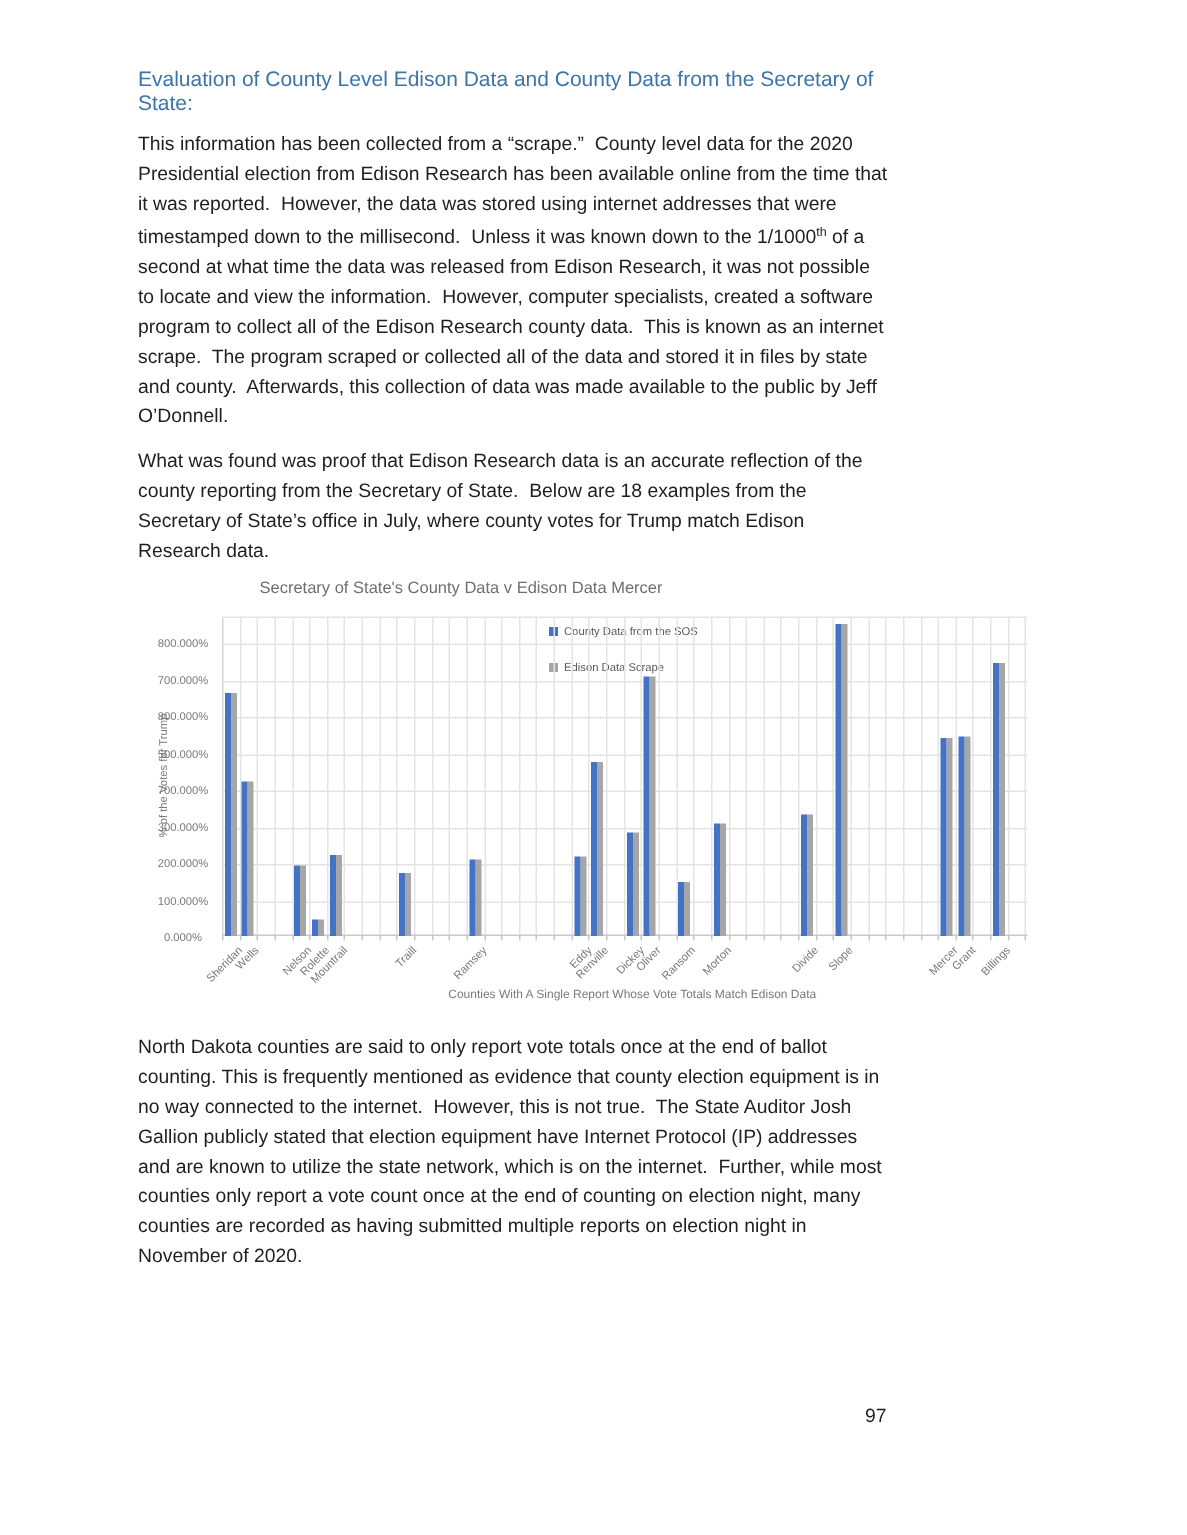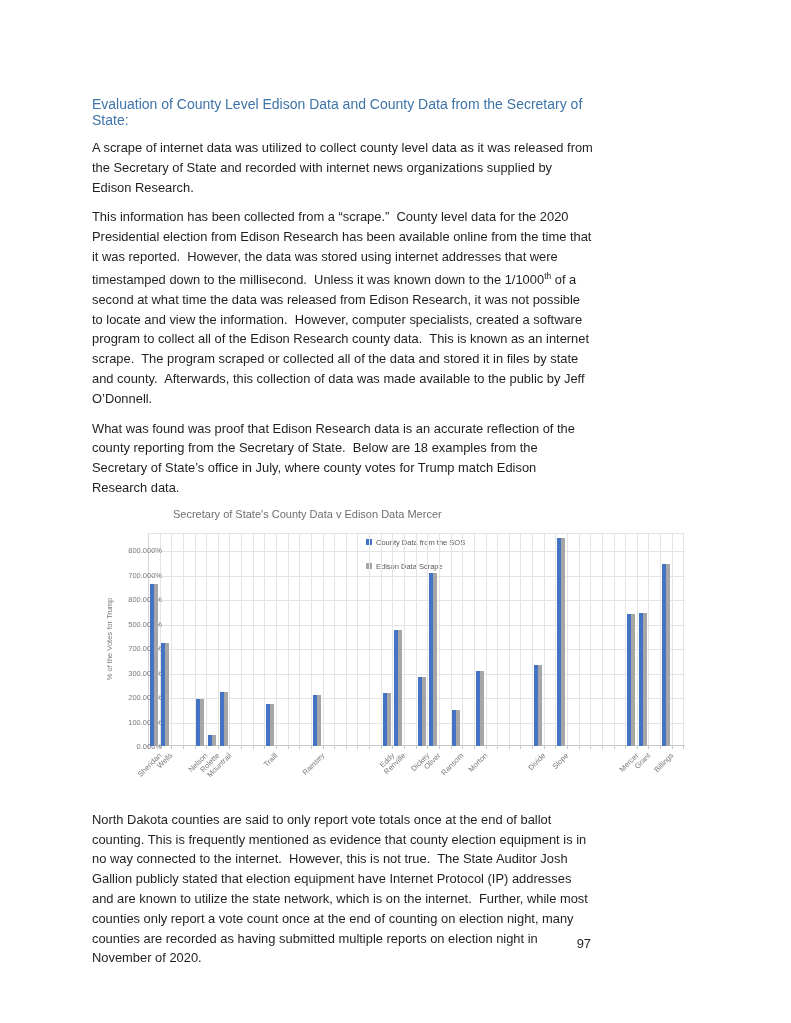--- a/index.html
+++ b/index.html
@@ -3,21 +3,21 @@
 <meta charset="utf-8">
 <style>
   * { margin:0; padding:0; box-sizing:border-box; }
   html,body { background:#ffffff; }
   .page {
     position:relative;
     width:685px; height:1023px;
     background:#ffffff;
     font-family:"Liberation Sans", sans-serif;
     color:#1f1f1f;
-    padding:96px 91px 0 92px;
+    padding:44px 91px 0 92px;
     overflow:hidden;
   }
   .heading {
     color:#3e74a8;
     font-size:14px;
     font-weight:400;
     margin:0 0 10px 0;
   }
   .para {
     font-size:12.9px;
@@ -43,22 +43,22 @@
     position:absolute; left:48px; top:25px;
     width:547px; height:213px;
     border-top:1px solid #e4e4e4;
   }
   .gridline-v { position:absolute; top:0; bottom:0; width:1px; background:#e4e4e4; }
   .axis-y-line { position:absolute; top:0; bottom:0; left:0; width:1px; background:#d5d5d5; }
   .gridline-h { position:absolute; left:0; right:0; height:1px; background:#e4e4e4; }
   .axis-x-line { position:absolute; left:0; right:0; bottom:0; height:1px; background:#c9c9c9; }
   .bar { position:absolute; bottom:0; width:4px; }
   .ytick-label {
-    position:absolute; left:18px; width:44px;
-    text-align:right; font-size:7.5px; color:#7a7a7a;
+    position:absolute; left:0; width:44px;
+    text-align:center; font-size:7.5px; color:#7a7a7a;
     white-space:nowrap;
   }
   .y-axis-title {
     position:absolute; left:9px; top:131px;
     transform:translate(-50%,-50%) rotate(-90deg);
     font-size:7.5px; color:#7a7a7a; white-space:nowrap;
   }
   .xtick { position:absolute; width:1px; height:3px; top:238px; background:#c9c9c9; }
   .xtick-label {
     position:absolute; top:243px;
@@ -83,21 +83,20 @@
     font-size:12.9px; color:#1f1f1f;
   }
 </style>
 </head>
 <body>
 
 <div class="page">
 
   <h1 class="heading">Evaluation of County Level Edison Data and County Data from the Secretary of State:</h1>
 
-  <p class="para">A scrape of internet data was utilized to collect county level data as it was released from the Secretary of State and recorded with internet news organizations supplied by Edison Research.</p>
 
   <p class="para"><span>This information has been collected from a “scrape.”  County level data for the 2020 Presidential election from Edison Research has been available online from the time that it was reported.  However, the data was stored using internet addresses that were timestamped down to the millisecond.  Unless it was known down to the 1/1000</span><span class="sup">th</span><span> of a second at what time the data was released from Edison Research, it was not possible to locate and view the information.  However, computer specialists, created a software program to collect all of the Edison Research county data.  This is known as an internet scrape.  The program scraped or collected all of the data and stored it in files by state and county.  Afterwards, this collection of data was made available to the public by Jeff O’Donnell.</span></p>
 
   <p class="para">What was found was proof that Edison Research data is an accurate reflection of the county reporting from the Secretary of State.  Below are 18 examples from the Secretary of State’s office in July, where county votes for Trump match Edison Research data.</p>
 
   <div class="chart">
     <div class="chart-title">Secretary of State's County Data v Edison Data Mercer</div>
     <div class="y-axis-title">% of the Votes for Trump</div>
     <div class="plot">
       <div class="legend">
@@ -197,20 +196,21 @@
         <div class="bar" style="left: 390px; height: 81px; background: rgb(166, 166, 166); z-index: 1;"></div>
         <div class="bar" style="left: 409px; height: 208px; background: rgb(68, 114, 196); z-index: 2;"></div>
         <div class="bar" style="left: 413px; height: 208px; background: rgb(166, 166, 166); z-index: 1;"></div>
         <div class="bar" style="left: 479px; height: 132px; background: rgb(68, 114, 196); z-index: 2;"></div>
         <div class="bar" style="left: 483px; height: 132px; background: rgb(166, 166, 166); z-index: 1;"></div>
         <div class="bar" style="left: 491px; height: 133px; background: rgb(68, 114, 196); z-index: 2;"></div>
         <div class="bar" style="left: 495px; height: 133px; background: rgb(166, 166, 166); z-index: 1;"></div>
         <div class="bar" style="left: 514px; height: 182px; background: rgb(68, 114, 196); z-index: 2;"></div>
         <div class="bar" style="left: 518px; height: 182px; background: rgb(166, 166, 166); z-index: 1;"></div>
       </div>
+    <div class="x-axis-caption">Counties With A Single Report Whose Vote Totals Match Edison Data</div>
   <div class="xtick" style="left: 48px;"></div>
       <div class="xtick" style="left: 60px;"></div>
       <div class="xtick" style="left: 71px;"></div>
       <div class="xtick" style="left: 83px;"></div>
       <div class="xtick" style="left: 95px;"></div>
       <div class="xtick" style="left: 106px;"></div>
       <div class="xtick" style="left: 118px;"></div>
       <div class="xtick" style="left: 129px;"></div>
       <div class="xtick" style="left: 141px;"></div>
       <div class="xtick" style="left: 153px;"></div>

